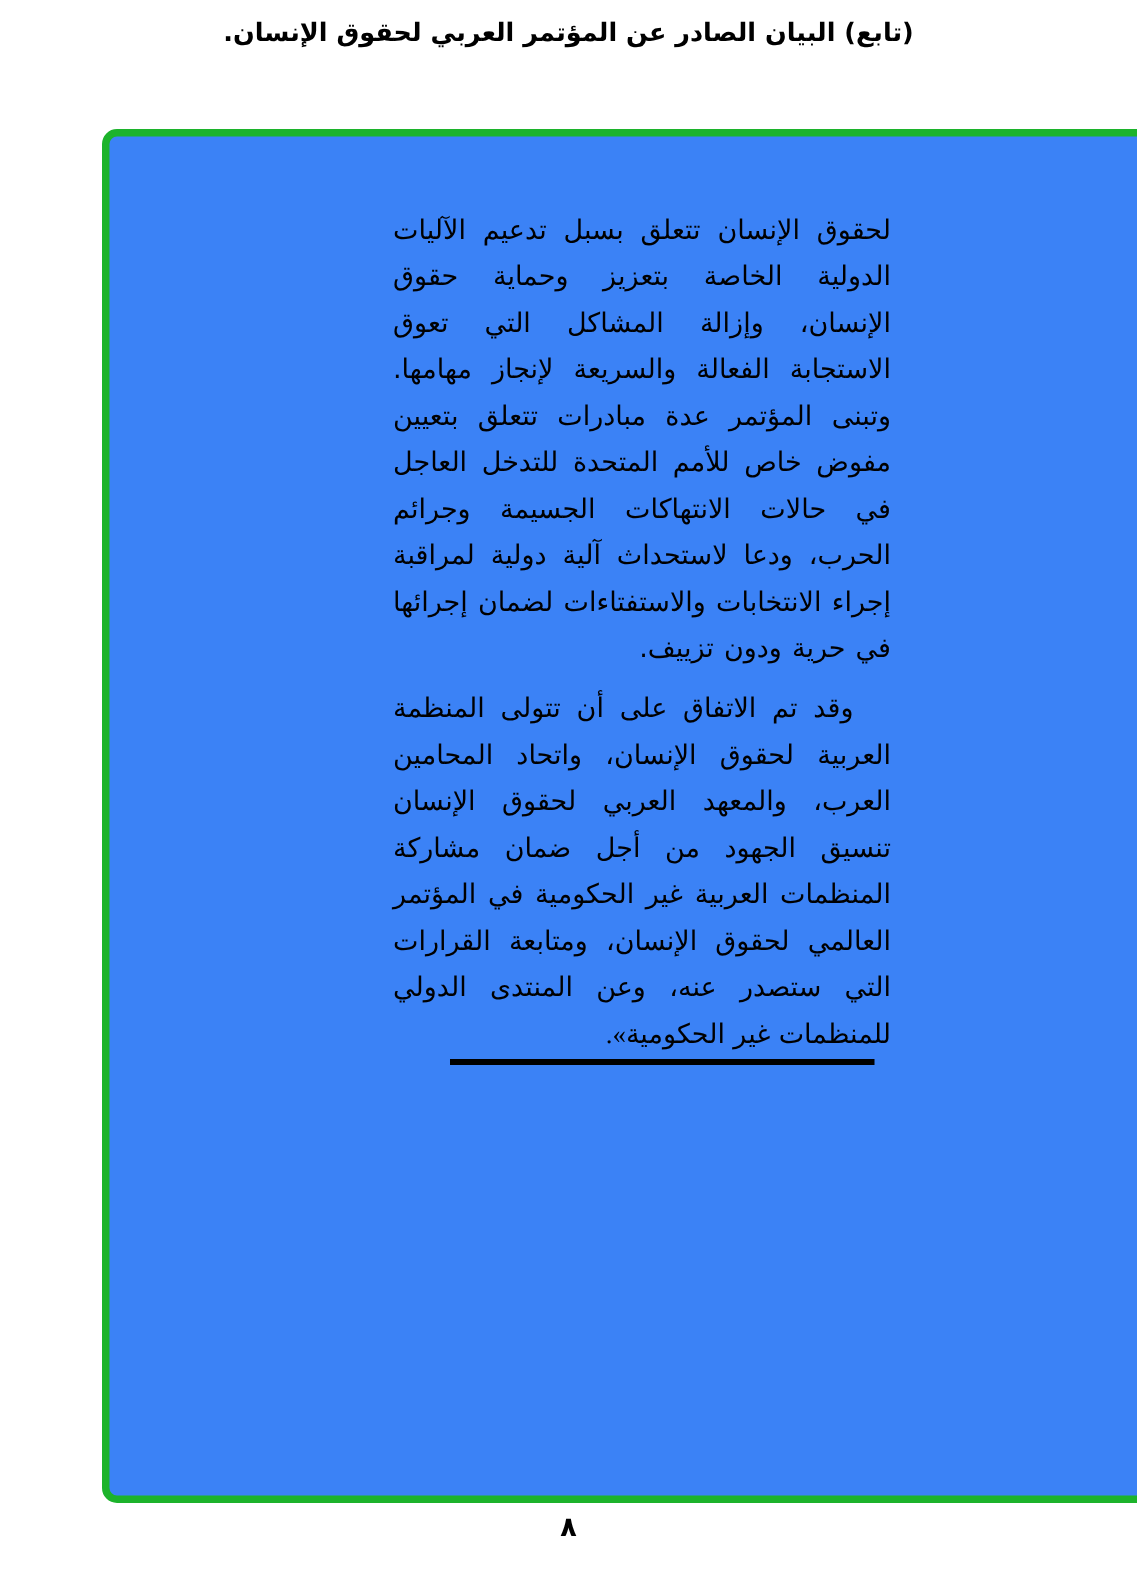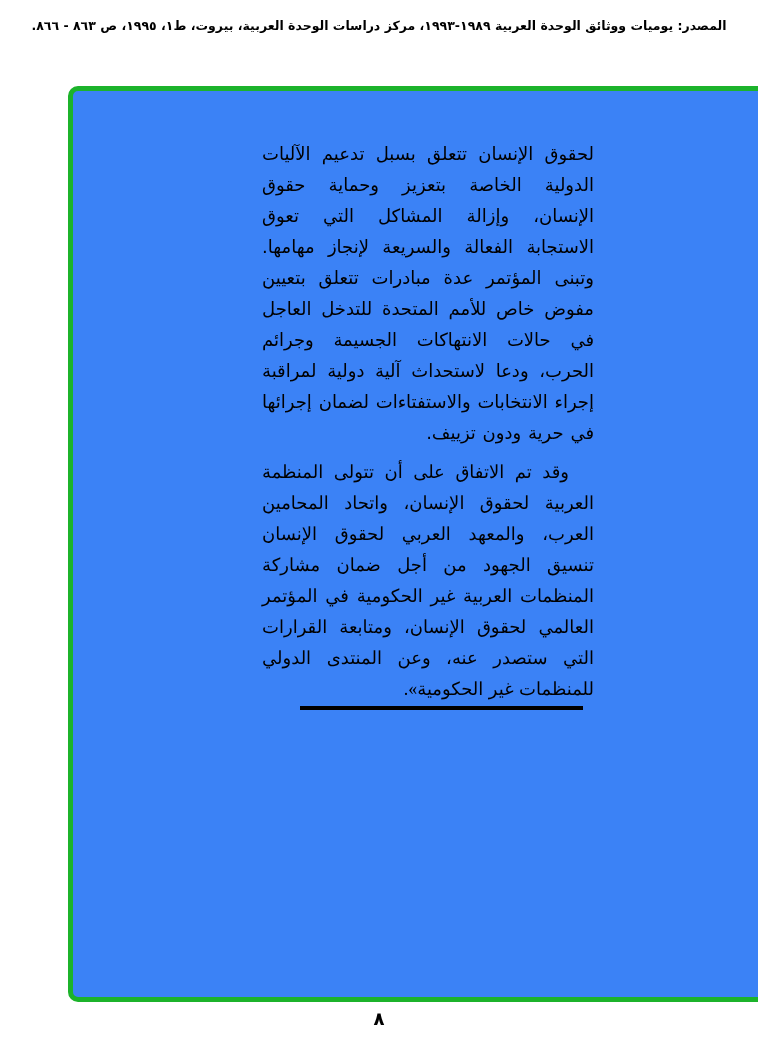--- a/index.html
+++ b/index.html
@@ -89,21 +89,21 @@
     font-weight: bold;
     direction: rtl;
   }
 </style>
 </head>
 <body>
 
 <div class="page">
 
   <header class="doc-header">
-    <div class="doc-source">المصدر: يوميات ووثائق الوحدة العربية ١٩٨٩-١٩٩٣، مركز دراسات الوحدة العربية، بيروت، ط١، ١٩٩٥، ص ٨٦٣ - ٨٦٦.</div>
+    <div class="doc-title">(تابع) البيان الصادر عن المؤتمر العربي لحقوق الإنسان.</div>
   </header>
 
   <div class="green-frame">
     <div class="text-column">
       <p class="para first">لحقوق الإنسان تتعلق بسبل تدعيم الآليات الدولية الخاصة بتعزيز وحماية حقوق الإنسان، وإزالة المشاكل التي تعوق الاستجابة الفعالة والسريعة لإنجاز مهامها. وتبنى المؤتمر عدة مبادرات تتعلق بتعيين مفوض خاص للأمم المتحدة للتدخل العاجل في حالات الانتهاكات الجسيمة وجرائم الحرب، ودعا لاستحداث آلية دولية لمراقبة إجراء الانتخابات والاستفتاءات لضمان إجرائها في حرية ودون تزييف.</p>
       <p class="para second">وقد تم الاتفاق على أن تتولى المنظمة العربية لحقوق الإنسان، واتحاد المحامين العرب، والمعهد العربي لحقوق الإنسان تنسيق الجهود من أجل ضمان مشاركة المنظمات العربية غير الحكومية في المؤتمر العالمي لحقوق الإنسان، ومتابعة القرارات التي ستصدر عنه، وعن المنتدى الدولي للمنظمات غير الحكومية».</p>
     </div>
     <div class="end-rule"></div>
   </div>
 

